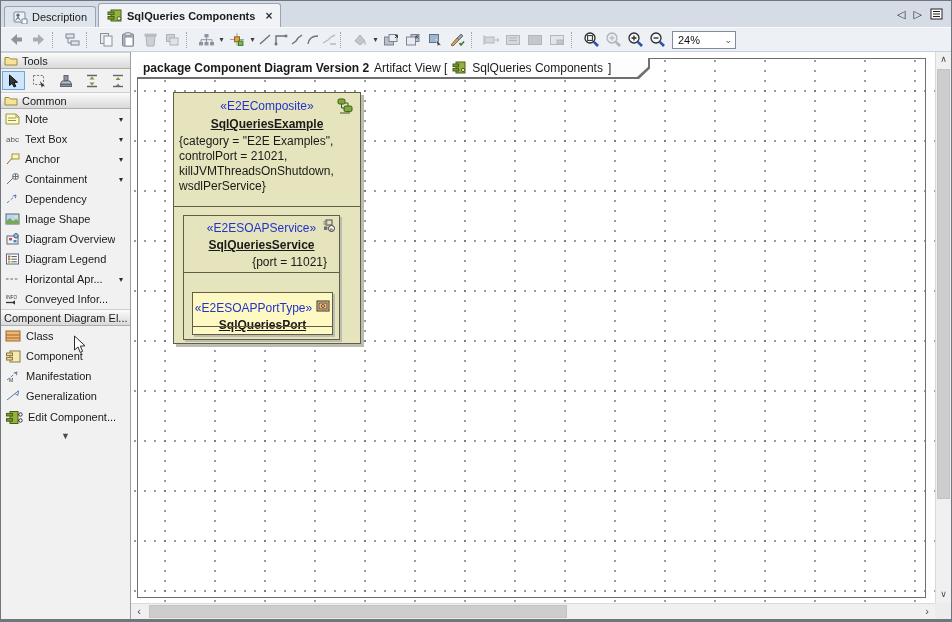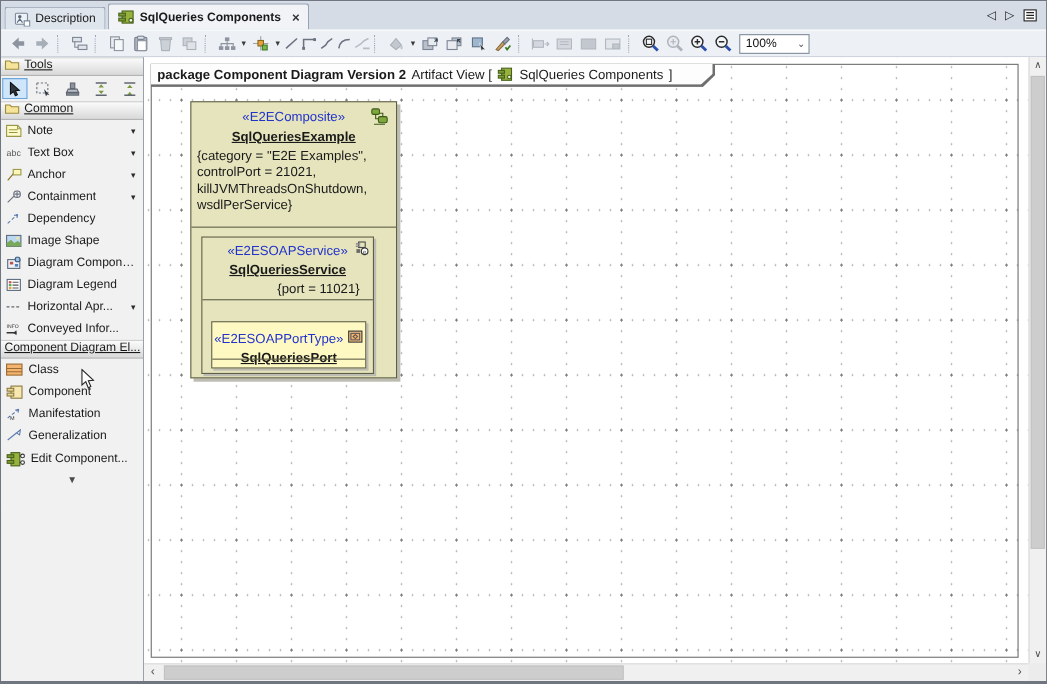--- a/index.html
+++ b/index.html
@@ -25,21 +25,21 @@
   .tb-sep{width:5px;height:16px;border-left:1px dotted #9aa5b5;margin:0 4px 0 3px;flex:0 0 auto;}
   .caret{font-size:8px;color:#3a3a3a;width:9px;text-align:center;flex:0 0 auto;}
   .combo{width:64px;height:18px;background:#fff;border:1px solid #7f8c9b;display:flex;align-items:center;
     padding:0 3px 0 5px;margin-left:4px;font-size:11px;color:#111;}
   .combo .chev{margin-left:auto;color:#555;font-size:9px;}
 
   
   .content{flex:1;display:flex;min-height:0;}
   .sidebar{width:130px;background:#f1f1f1;border-right:1px solid #9aa0a8;position:relative;flex:0 0 auto;overflow:hidden;}
   .sb-header{height:17px;background:linear-gradient(#fbfbfb,#d9d9d9);border-top:1px solid #cfcfcf;
-    border-bottom:1px solid #adadad;display:flex;align-items:flex-start;gap:4px;padding:0 3px;white-space:nowrap;overflow:hidden;text-decoration:underline;}
+    border-bottom:1px solid #adadad;display:flex;align-items:center;gap:4px;padding:0 3px;white-space:nowrap;overflow:hidden;}
   .sb-item{height:20px;display:flex;align-items:center;gap:5px;padding:0 4px;white-space:nowrap;overflow:hidden;}
   .sb-item .lbl{overflow:hidden;text-overflow:ellipsis;}
   .sb-item .dd{margin-left:auto;font-size:8px;color:#2a2a2a;padding-right:3px;}
   .sb-item.selected{background:#d9eafb;box-shadow:inset 0 0 0 1px #78aee0;}
   .tool-row{display:flex;gap:3px;padding:2px 1px;}
   .toolbtn{width:23px;height:19px;display:flex;align-items:center;justify-content:center;}
   .toolbtn.selected{background:#cfe5f9;box-shadow:inset 0 0 0 1px #6ba7dd;}
   .expand-row{text-align:center;color:#4a4a4a;font-size:9px;padding-top:3px;}
   .icn{display:inline-flex;align-items:center;justify-content:center;flex:0 0 auto;}
 
@@ -306,21 +306,21 @@
       </svg>
     </span>
     <span class="tbtn">
       <svg width="17" height="17" viewBox="0 0 17 17">
         <circle cx="7" cy="7" r="5" fill="#f4f7fa" stroke="#2a2a2a" stroke-width="1.3"></circle>
         <path d="M4.5 7 h5" stroke="#2a2a2a" stroke-width="1.3"></path>
         <path d="M10.8 10.8 L15 15" stroke="#2a4fae" stroke-width="2.6"></path>
       </svg>
     </span>
     <span class="combo">
-      <span>100%</span>
+      <span>24%</span>
       <span class="chev">⌄</span>
     </span>
   </div>
 
   <div class="content">
 
     <div class="sidebar">
       <div class="sb-header">
         <svg class="icn" width="14" height="11" viewBox="0 0 14 11">
           <path d="M1 2.5 h4 l1.5 1.5 h6.5 v6 h-12 Z" fill="#f6e49a" stroke="#9a8a3a"></path>
@@ -417,21 +417,21 @@
         </svg>
         <span class="lbl">Image Shape</span>
       </div>
       <div class="sb-item">
         <svg class="icn" width="15" height="12" viewBox="0 0 15 12">
           <rect x="2" y="3" width="11" height="8" fill="#eef2f6" stroke="#5a6a7e"></rect>
           <rect x="4" y="5" width="3" height="2.4" fill="#c05050"></rect>
           <rect x="8.5" y="7" width="3" height="2.4" fill="#5080c0"></rect>
           <circle cx="11" cy="2.8" r="2.2" fill="#9fc0e0" stroke="#3a5a80"></circle>
         </svg>
-        <span class="lbl">Diagram Component</span>
+        <span class="lbl">Diagram Overview</span>
       </div>
       <div class="sb-item">
         <svg class="icn" width="15" height="12" viewBox="0 0 15 12">
           <rect x="1.5" y="1" width="12" height="10" fill="#fff" stroke="#5a6a7e"></rect>
           <rect x="3" y="2.6" width="2.4" height="2" fill="#d05050"></rect>
             <path d="M6.4 3.6 h5.4" stroke="#555"></path>
           <rect x="3" y="5.2" width="2.4" height="2" fill="#58a858"></rect>
             <path d="M6.4 6.2 h5.4" stroke="#555"></path>
           <rect x="3" y="7.8" width="2.4" height="2" fill="#e0a040"></rect>
             <path d="M6.4 8.8 h5.4" stroke="#555"></path>

